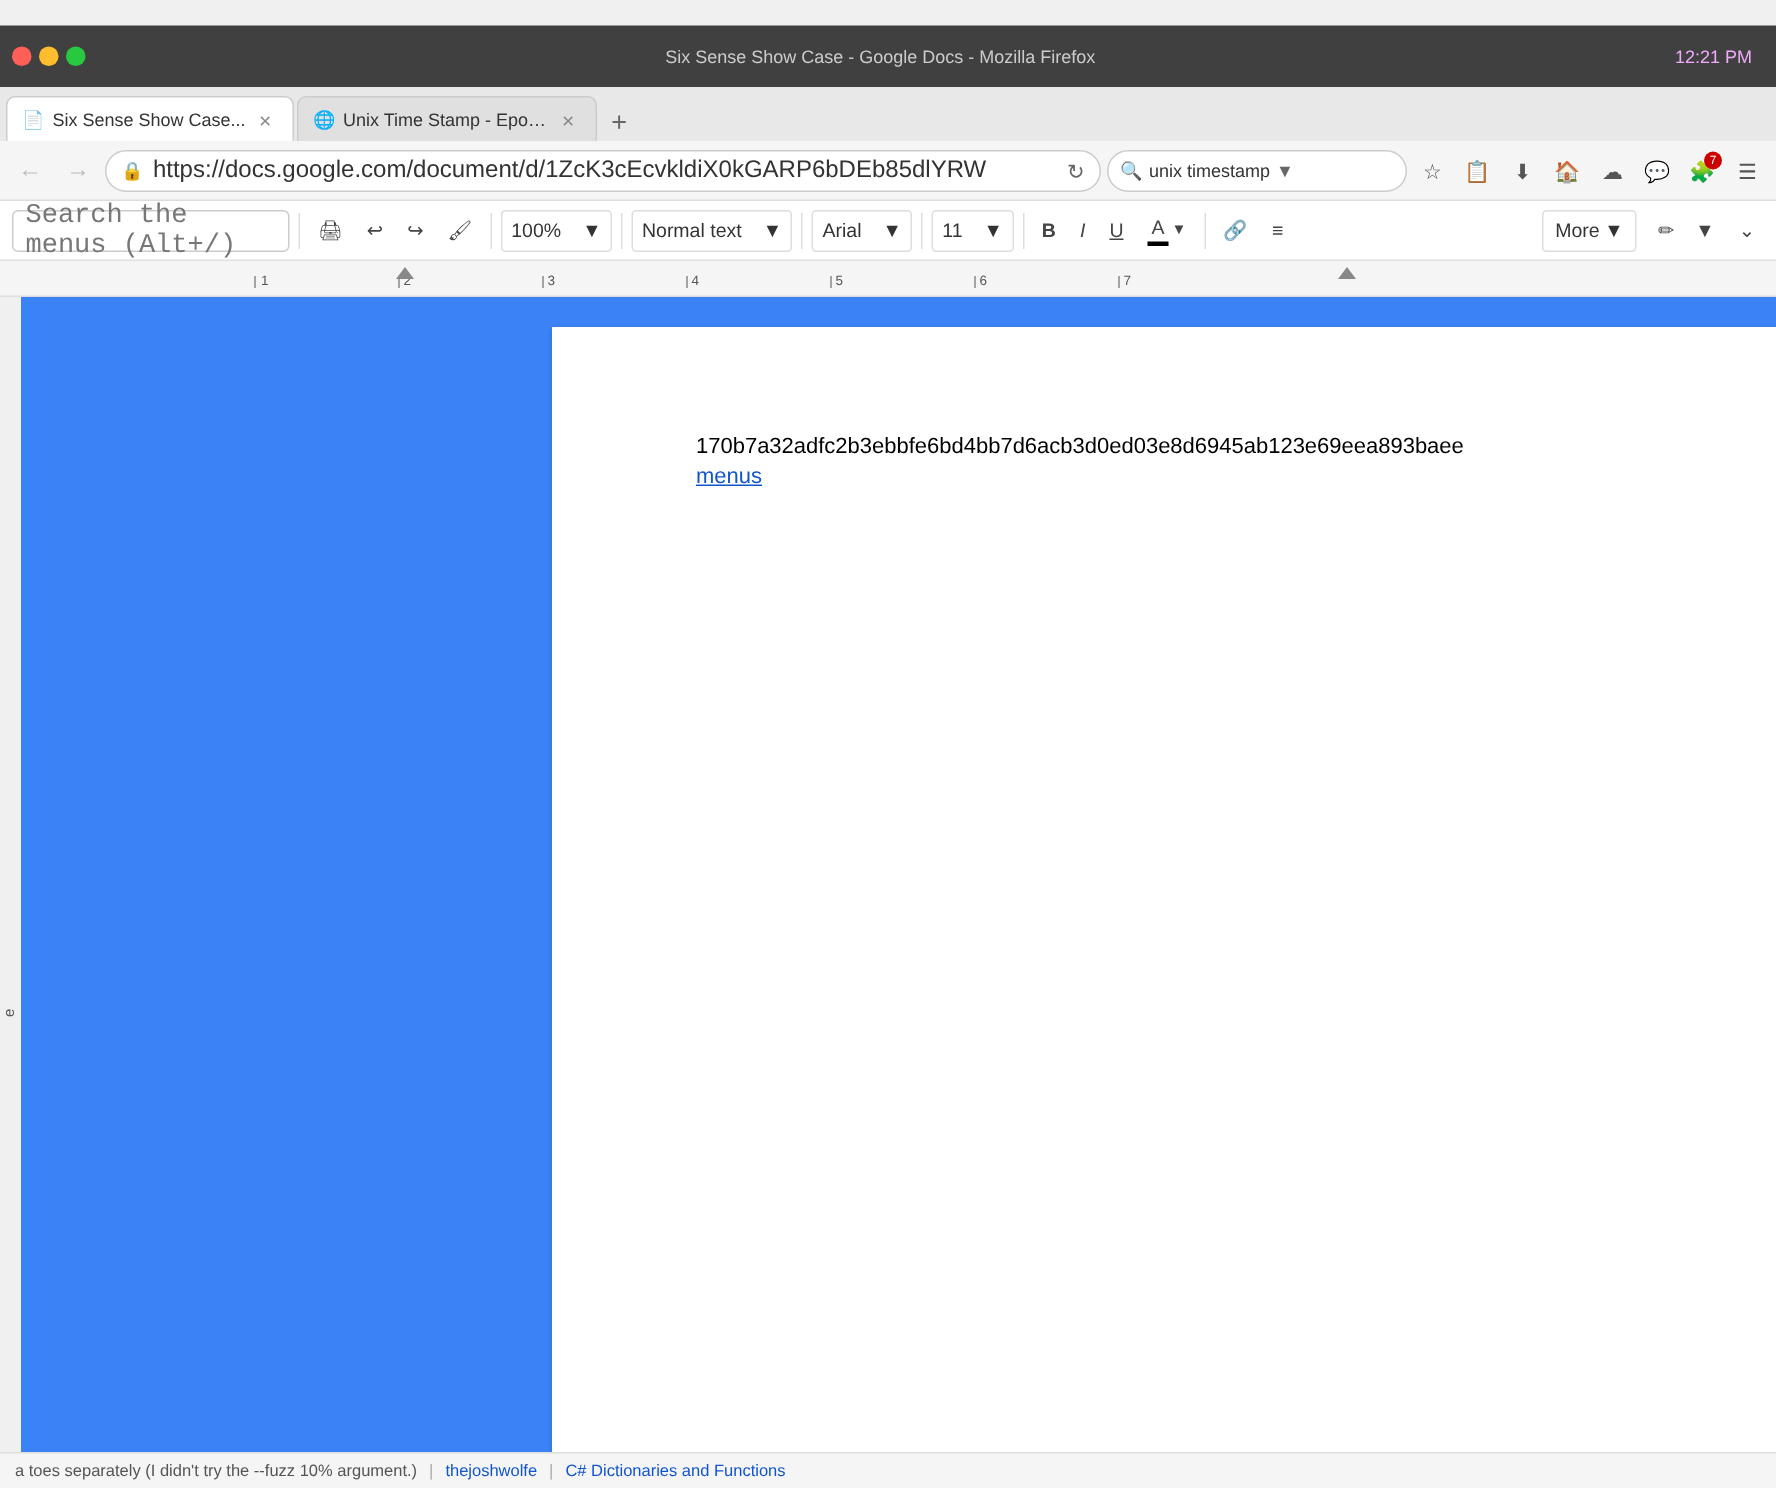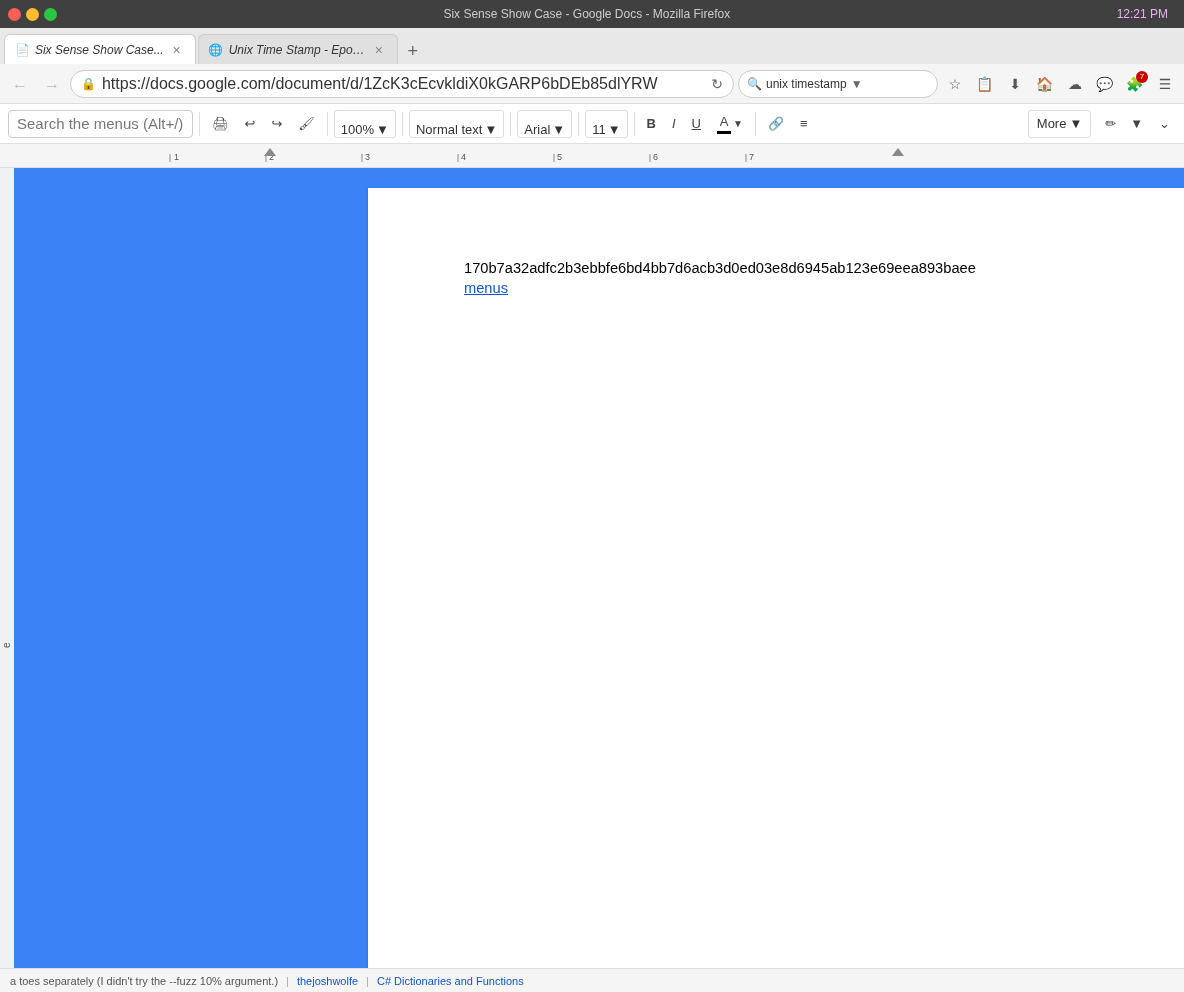--- a/index.html
+++ b/index.html
@@ -1,25 +1,26 @@
 <!DOCTYPE html>
 <html><head>
   <meta charset="utf-8">
   <style>
     * { margin: 0; padding: 0; box-sizing: border-box; }
     body { font-family: Arial, sans-serif; background: #f0f0f0; overflow: hidden; width: 1184px; height: 992px; }
 
     
     .titlebar {
-      height: 28px;
+      height: 41px;
       background: #404040;
       display: flex;
       align-items: center;
       padding: 0 8px;
       gap: 6px;
+      margin-top: 17px;
     }
     .titlebar-buttons { display: flex; gap: 5px; align-items: center; }
     .tb-btn {
       width: 13px; height: 13px; border-radius: 50%; border: none; cursor: pointer;
     }
     .tb-close { background: #ff5f57; }
     .tb-min { background: #febc2e; }
     .tb-max { background: #28c840; }
     .titlebar-title {
       flex: 1; text-align: center; color: #ccc; font-size: 12px;
@@ -38,21 +39,21 @@
     }
     .tab {
       display: flex; align-items: center; gap: 5px;
       background: #e0e0e0; border-radius: 6px 6px 0 0;
       padding: 6px 10px; font-size: 12px; color: #333;
       cursor: pointer; max-width: 200px; height: 30px;
       border: 1px solid #ccc; border-bottom: none;
     }
     .tab.active { background: #fff; z-index: 2; }
     .tab-icon { font-size: 12px; }
-    .tab-label { white-space: nowrap; overflow: hidden; text-overflow: ellipsis; max-width: 140px; font-style: italic; }
+    .tab-label { white-space: nowrap; overflow: hidden; text-overflow: ellipsis; max-width: 140px; }
     .tab-close {
       font-size: 14px; color: #888; cursor: pointer;
       width: 16px; height: 16px; display: flex; align-items: center; justify-content: center;
       border-radius: 50%;
     }
     .tab-new {
       width: 26px; height: 26px; display: flex; align-items: center; justify-content: center;
       cursor: pointer; color: #666; font-size: 18px; border-radius: 50%;
     }
 
@@ -120,24 +121,24 @@
     }
     .toolbar-divider {
       width: 1px; height: 24px; background: #ddd; margin: 0 2px;
     }
     .toolbar-btn {
       height: 28px; padding: 0 6px; border: none; background: transparent;
       cursor: pointer; border-radius: 3px; font-size: 13px; color: #444;
       display: flex; align-items: center; gap: 2px;
     }
     .toolbar-dropdown {
-      display: flex; align-items: flex-end;
+      display: flex; align-items: center;
       border: 1px solid #ddd; border-radius: 3px;
       padding: 0 6px; height: 28px; background: #fff;
-      font-size: 13px; color: #333; gap: 2px; cursor: pointer;
+      font-size: 13px; color: #333; gap: 14px; cursor: pointer;
     }
     .font-bold { font-weight: bold; }
     .font-italic { font-style: italic; }
     .font-underline { text-decoration: underline; }
     .color-indicator {
       width: 14px; height: 3px; background: #000; margin-top: 2px;
     }
     .more-btn {
       margin-left: auto;
       display: flex; align-items: center;
@@ -256,21 +257,21 @@
     <button class="nav-icon-btn" style="position:relative;">
       🧩
       <span class="badge">7</span>
     </button>
     <button class="nav-icon-btn">☰</button>
   </div>
 </div>
 
 <div class="docs-toolbar">
   <div class="search-menus">
-    <span style="font-size:15px;color:#777;">Search the menus (Alt+/)</span>
+    <span style="font-size:18px;color:#777;font-family:Liberation Mono, monospace;">Search the menus (Alt+/)</span>
   </div>
   <div class="toolbar-divider"></div>
   <button class="toolbar-btn">🖨</button>
   <button class="toolbar-btn">↩</button>
   <button class="toolbar-btn">↪</button>
   <button class="toolbar-btn">🖌</button>
   <div class="toolbar-divider"></div>
   <div class="toolbar-dropdown">
     <span>100%</span>
     <span>▼</span>

